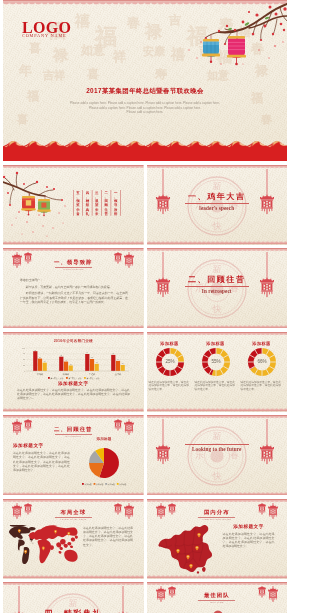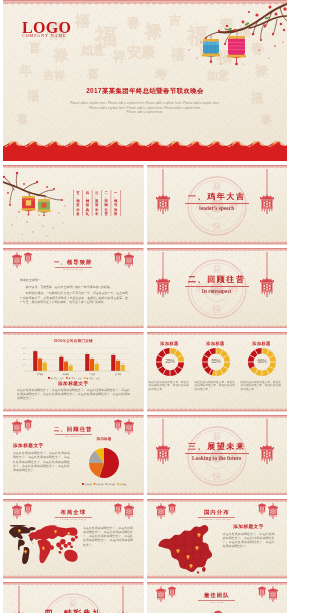--- a/index.html
+++ b/index.html
@@ -113,21 +113,21 @@
      <span style="left:124px;top:14px;font-size:13px">春</span>
      <span style="left:142px;top:20px;font-size:17px">禄</span>
      <span style="left:166px;top:12px;font-size:12px">吉</span>
      <span style="left:184px;top:22px;font-size:21px">福</span>
      <span style="left:216px;top:16px;font-size:14px">寿</span>
      <span style="left:236px;top:24px;font-size:12px">禧</span>
      <span style="left:26px;top:40px;font-size:12px">喜</span>
      <span style="left:50px;top:46px;font-size:15px">禄</span>
      <span style="left:78px;top:42px;font-size:12px">如意</span>
      <span style="left:110px;top:48px;font-size:13px">祥</span>
-     <span style="left:124px;top:44px;font-size:14px">安康</span>
+     <span style="left:140px;top:44px;font-size:11px">安康</span>
      <span style="left:168px;top:46px;font-size:14px">禧</span>
      <span style="left:196px;top:42px;font-size:12px">吉</span>
      <span style="left:214px;top:48px;font-size:15px">福</span>
      <span style="left:248px;top:40px;font-size:13px">春</span>
      <span style="left:16px;top:62px;font-size:13px">年</span>
      <span style="left:40px;top:68px;font-size:11px">吉祥</span>
      <span style="left:84px;top:66px;font-size:12px">喜</span>
      <span style="left:152px;top:66px;font-size:12px">寿</span>
      <span style="left:204px;top:68px;font-size:11px">如意</span>
      <span style="left:252px;top:62px;font-size:13px">禄</span>
@@ -1229,21 +1229,20 @@
        <rect x="6.2" y="19.6" width="1.6" height="1"></rect>
        <rect x="6.2" y="22.2" width="1.6" height="1"></rect>
        <rect x="1.2" y="24.9" width="11.6" height="1.1"></rect>
        <path d="M2.4 26 l-.4 2.4 M4.7 26 l-.2 2.8 M9.3 26 l.2 2.8 M11.6 26 l.4 2.4" stroke="#d8474f" stroke-width="0.77" fill="none"></path>
        <rect x="6.51" y="25.9" width="0.98" height="5.6"></rect>
        </g>
      </g>
    </svg>
 
    <div class="sec-title">
-     <div class="cnt"><span>三、</span><span>展望未来</span></div>
      <div class="rule"></div>
      <div class="ent">Looking to the future</div>
    </div>
  </div>
 </div>
 
 <div class="row">
  <div class="slide half">
    <div class="paper"></div>
    <div class="grain"></div>

